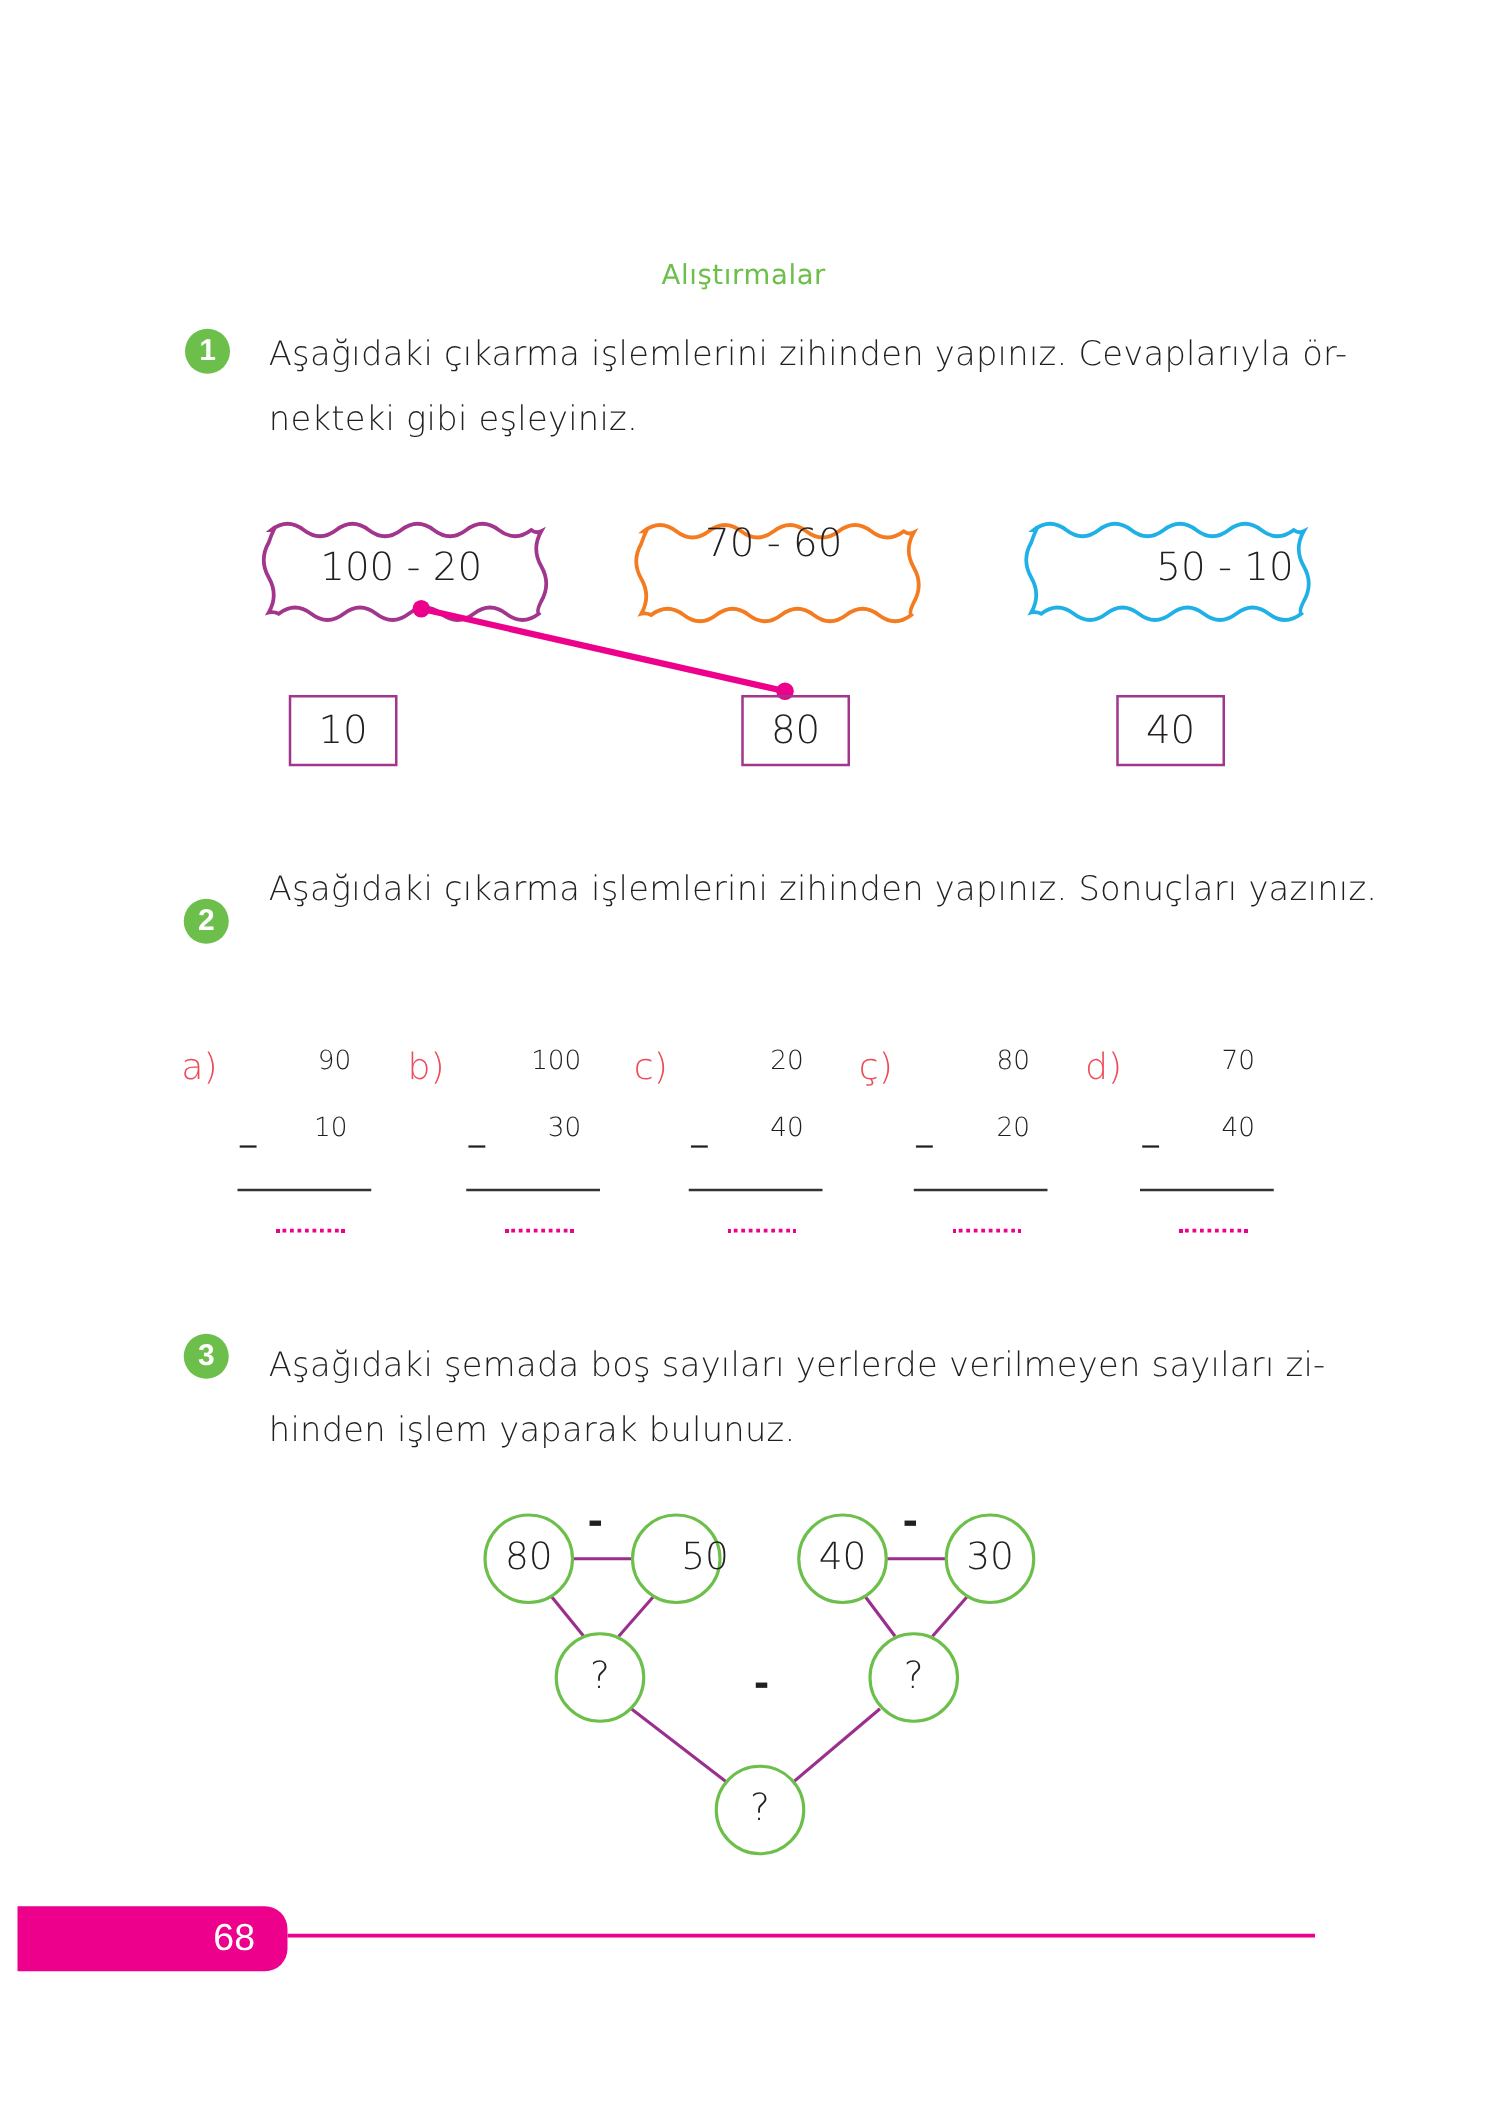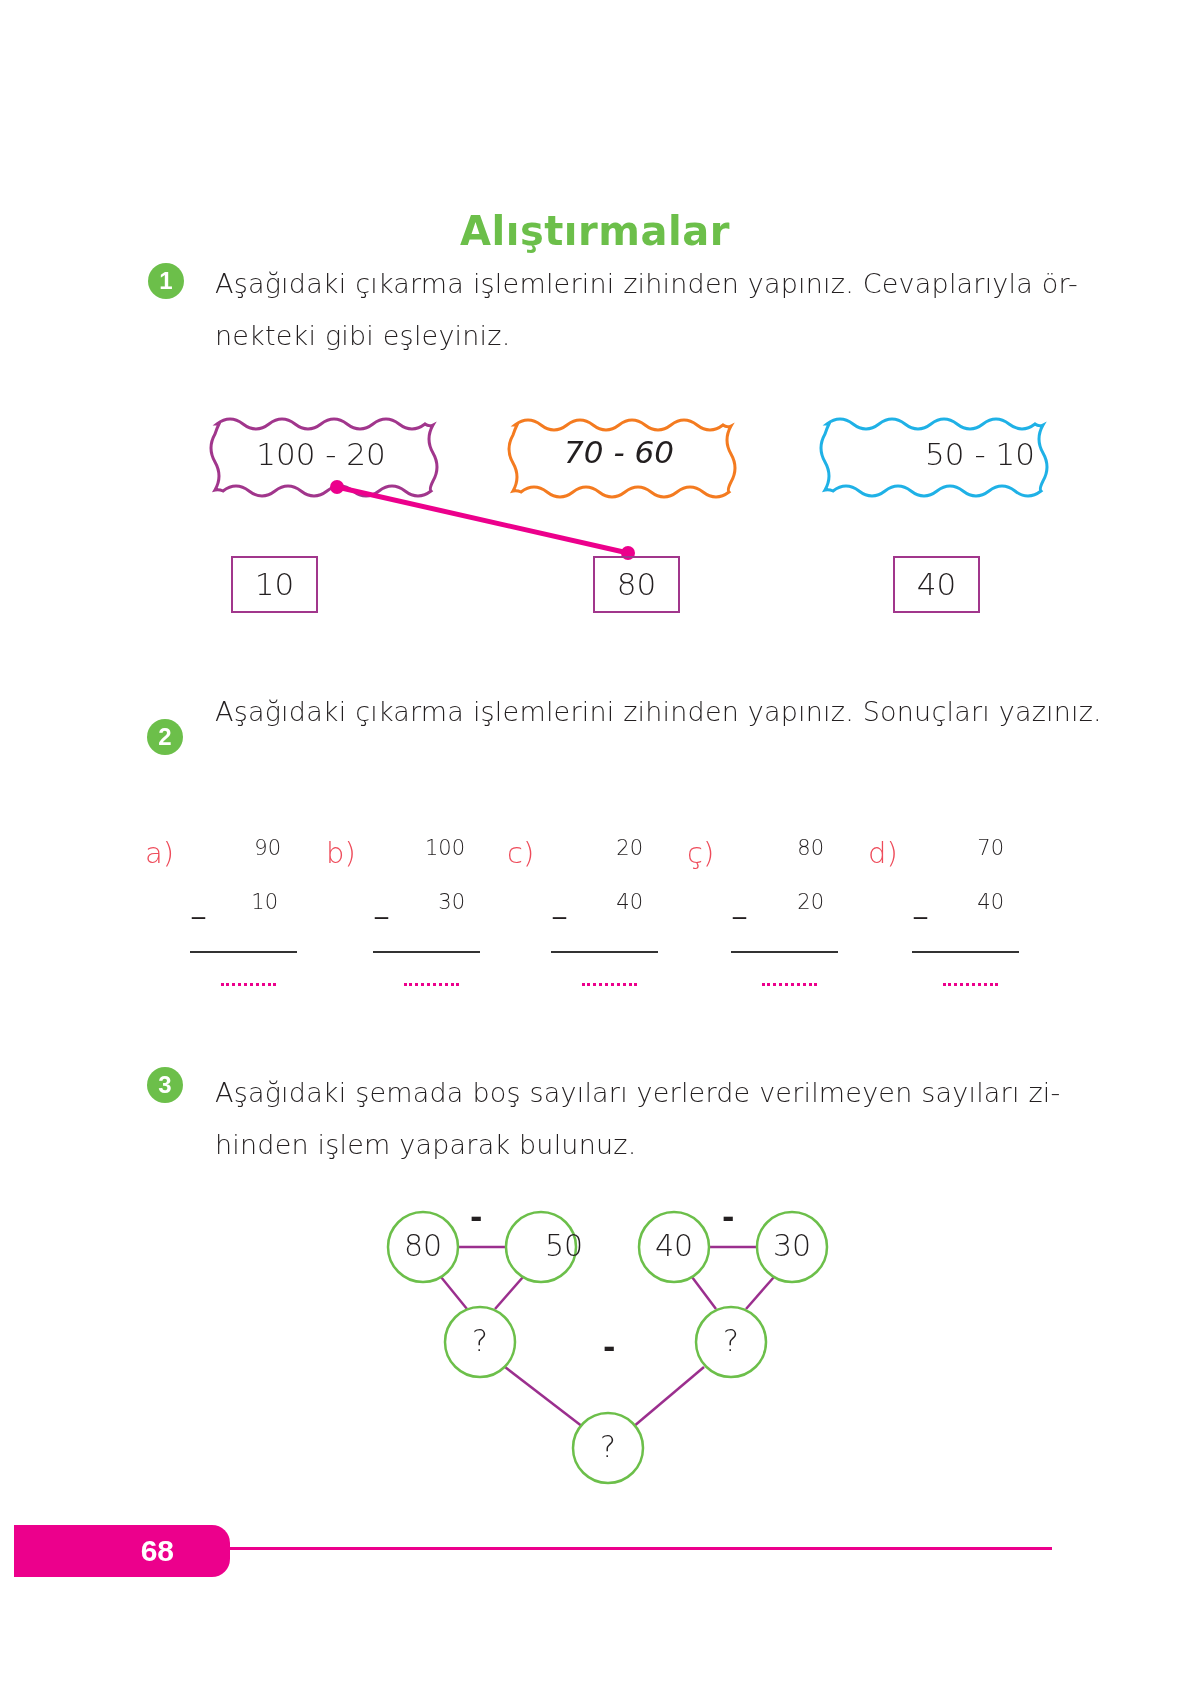--- a/index.html
+++ b/index.html
@@ -1,36 +1,36 @@
 <!DOCTYPE html>
 <html><head>
 <meta charset="utf-8">
 <style>
   html, body { margin: 0; padding: 0; background: #ffffff; }
   body { width: 1190px; height: 1684px; position: relative; overflow: hidden;
          font-family: "DejaVu Sans", sans-serif; color: #231f20; }
   .abs { position: absolute; }
-  .title { left: 0; width: 1190px; top: 208px; text-align: center; font-size: 40px;
-           color: #6cbf4a; font-weight: 700; letter-spacing: 0.5px; }
+  .title { left: 0; width: 1190px; top: 208px; text-align: center; font-size: 22px;
+           color: #6cbf4a; font-weight: 400; letter-spacing: 0.5px; }
   .badge { width: 36px; height: 36px; border-radius: 50%; background: #6cbf4a; color: #fff;
            font-family: "Liberation Sans", sans-serif; font-weight: bold; font-size: 24px;
            text-align: center; line-height: 36px; }
   .instr { font-size: 27px; line-height: 52px; color: #231f20; font-weight: 300;
            font-family: "DejaVu Sans", sans-serif; letter-spacing: 0.2px; }
   .expr { font-size: 31px; text-align: center; line-height: 73px; font-weight: 300; }
   .ans-box { border: 2px solid #a1368c; box-sizing: border-box; font-size: 31px;
              text-align: center; line-height: 53px; font-weight: 300; }
   .lbl { color: #ee4b5a; font-size: 29px; font-weight: 300; }
   .num { font-size: 21px; text-align: right; width: 80px; font-weight: 300; }
   .minus { font-size: 26px; }
   .rule { height: 2px; background: #333; }
   .dots { height: 3px; border-bottom: 3px dotted #ec008c; width: 55px; }
   .page-tab { left: 14px; top: 1525px; width: 216px; height: 52px; background: #ec008c;
               border-radius: 0 18px 18px 0; color: #fff; font-family: "Liberation Sans", sans-serif;
-              font-weight: bold; font-size: 30px; text-align: right; line-height: 52px; box-sizing: border-box; padding-right: 56px; }
+              font-weight: normal; font-size: 30px; text-align: right; line-height: 52px; box-sizing: border-box; padding-right: 26px; }
   .footer-line { left: 230px; top: 1547px; width: 822px; height: 3px; background: #ec008c; }
   svg { position: absolute; left: 0; top: 0; }
 </style>
 </head>
 <body>
 
 <div class="abs title">Alıştırmalar</div>
 
 <div class="abs badge" style="left:148px; top:263px;">1</div>
 <div class="abs instr" style="left:215px; top:258px;">Aşağıdaki çıkarma işlemlerini zihinden yapınız. Cevaplarıyla ör-</div>
@@ -66,21 +66,21 @@
     <circle cx="541" cy="1247" r="35"></circle>
     <circle cx="674" cy="1247" r="35"></circle>
     <circle cx="792" cy="1247" r="35"></circle>
     <circle cx="480" cy="1342" r="35"></circle>
     <circle cx="731" cy="1342" r="35"></circle>
     <circle cx="608" cy="1448" r="35"></circle>
   </g>
 </svg>
 
 <div class="abs expr" style="left:213px; top:418px; width:216px;">100 - 20</div>
-<div class="abs expr" style="left:511px; top:416px; width:216px;font-style:italic;">70 - 60</div>
+<div class="abs expr" style="left:511px; top:399px; width:216px;">70 - 60</div>
 <div class="abs expr" style="left:872px; top:418px; width:216px;">50 - 10</div>
 
 <div class="abs ans-box" style="left:231px; top:556px; width:87px; height:57px;">10</div>
 <div class="abs ans-box" style="left:593px; top:556px; width:87px; height:57px;">80</div>
 <div class="abs ans-box" style="left:893px; top:556px; width:87px; height:57px;">40</div>
 
 <div class="abs badge" style="left:147px; top:719px;">2</div>
 <div class="abs instr" style="left:215px; top:686px;text-align:right;">Aşağıdaki çıkarma işlemlerini zihinden yapınız. Sonuçları yazınız.</div>
 
 <div class="abs lbl" style="left:145px; top:836px;">a)</div>

